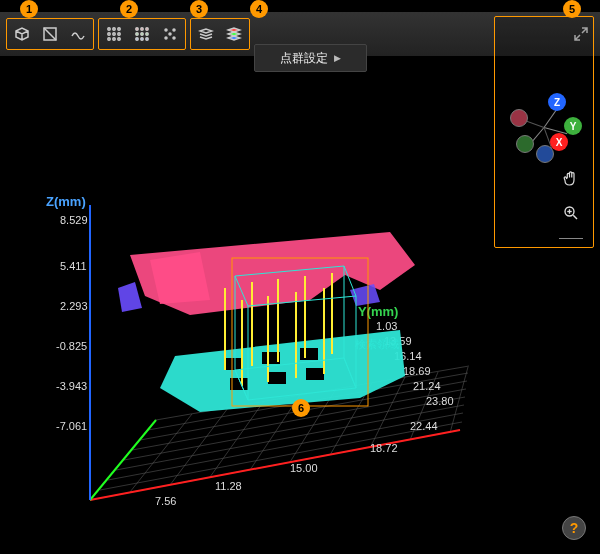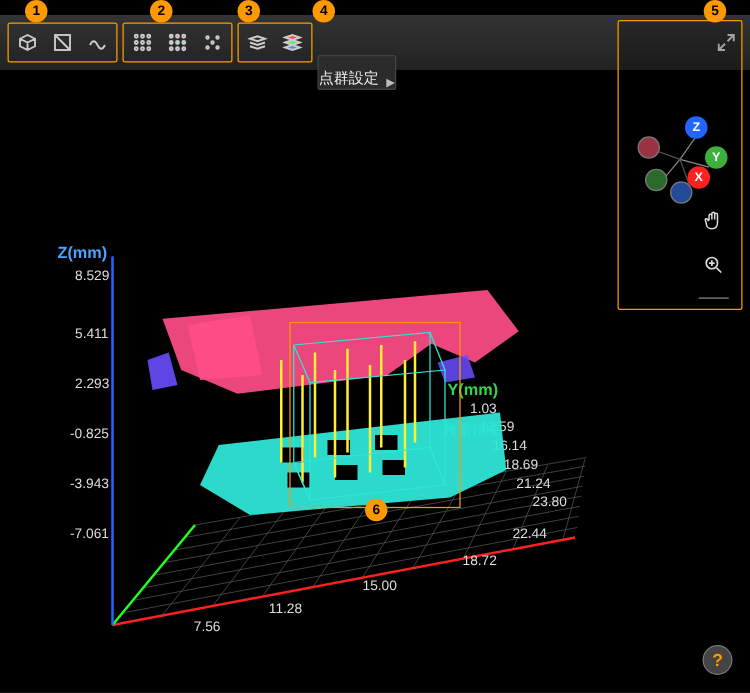--- a/index.html
+++ b/index.html
@@ -20,21 +20,21 @@
     --yellow:#ffee33;
     --green:#3db03d;
   }
   *{box-sizing:border-box;font-family:"Segoe UI",Arial,sans-serif;}
   html,body{margin:0;padding:0;width:600px;height:554px;background:#222;}
   .viewer{position:relative;width:600px;height:554px;background:var(--bg);overflow:hidden;}
   .toolbar{position:absolute;top:12px;left:0;right:0;height:44px;background:linear-gradient(#333,#222);display:flex;align-items:center;padding:0 6px;gap:4px;}
   .tgroup{display:flex;gap:2px;border:1px solid var(--hl);border-radius:2px;padding:2px;}
   .tbtn{width:26px;height:26px;display:flex;align-items:center;justify-content:center;color:#ccc;border:1px solid transparent;border-radius:2px;cursor:pointer;}
   .tbtn svg{width:16px;height:16px;stroke:#ccc;fill:none;stroke-width:1.5;}
-  .tdrop{display:flex;align-items:flex-end;height:28px;padding:0 0;color:#eee;font-size:12px;background:#2b2b2b;border:1px solid #444;border-radius:2px;cursor:pointer;gap:6px;margin-top:48px;}
+  .tdrop{display:flex;align-items:center;height:28px;padding:0 25px;color:#eee;font-size:12px;background:#2b2b2b;border:1px solid #444;border-radius:2px;cursor:pointer;gap:6px;margin-top:48px;}
   .tdrop .tri{font-size:9px;color:#bbb;}
   .spacer{flex:1;}
   .expand-btn{width:26px;height:26px;display:flex;align-items:center;justify-content:center;color:#ccc;cursor:pointer;}
   
   .callout{position:absolute;width:18px;height:18px;border-radius:50%;background:var(--hl);color:#000;font-size:11px;font-weight:bold;display:flex;align-items:center;justify-content:center;z-index:50;}
   
   .nav-panel{position:absolute;right:6px;top:16px;width:100px;height:232px;border:1px solid var(--hl);border-radius:2px;background:rgba(0,0,0,0.2);}
   .axis-widget{position:absolute;left:50%;top:72px;transform:translateX(-50%);width:76px;height:76px;}
   .aw-line{position:absolute;left:38px;top:38px;height:1px;background:#888;transform-origin:left center;}
   .aw-circle{position:absolute;width:18px;height:18px;border-radius:50%;display:flex;align-items:center;justify-content:center;color:#fff;font-size:10px;font-weight:bold;}

